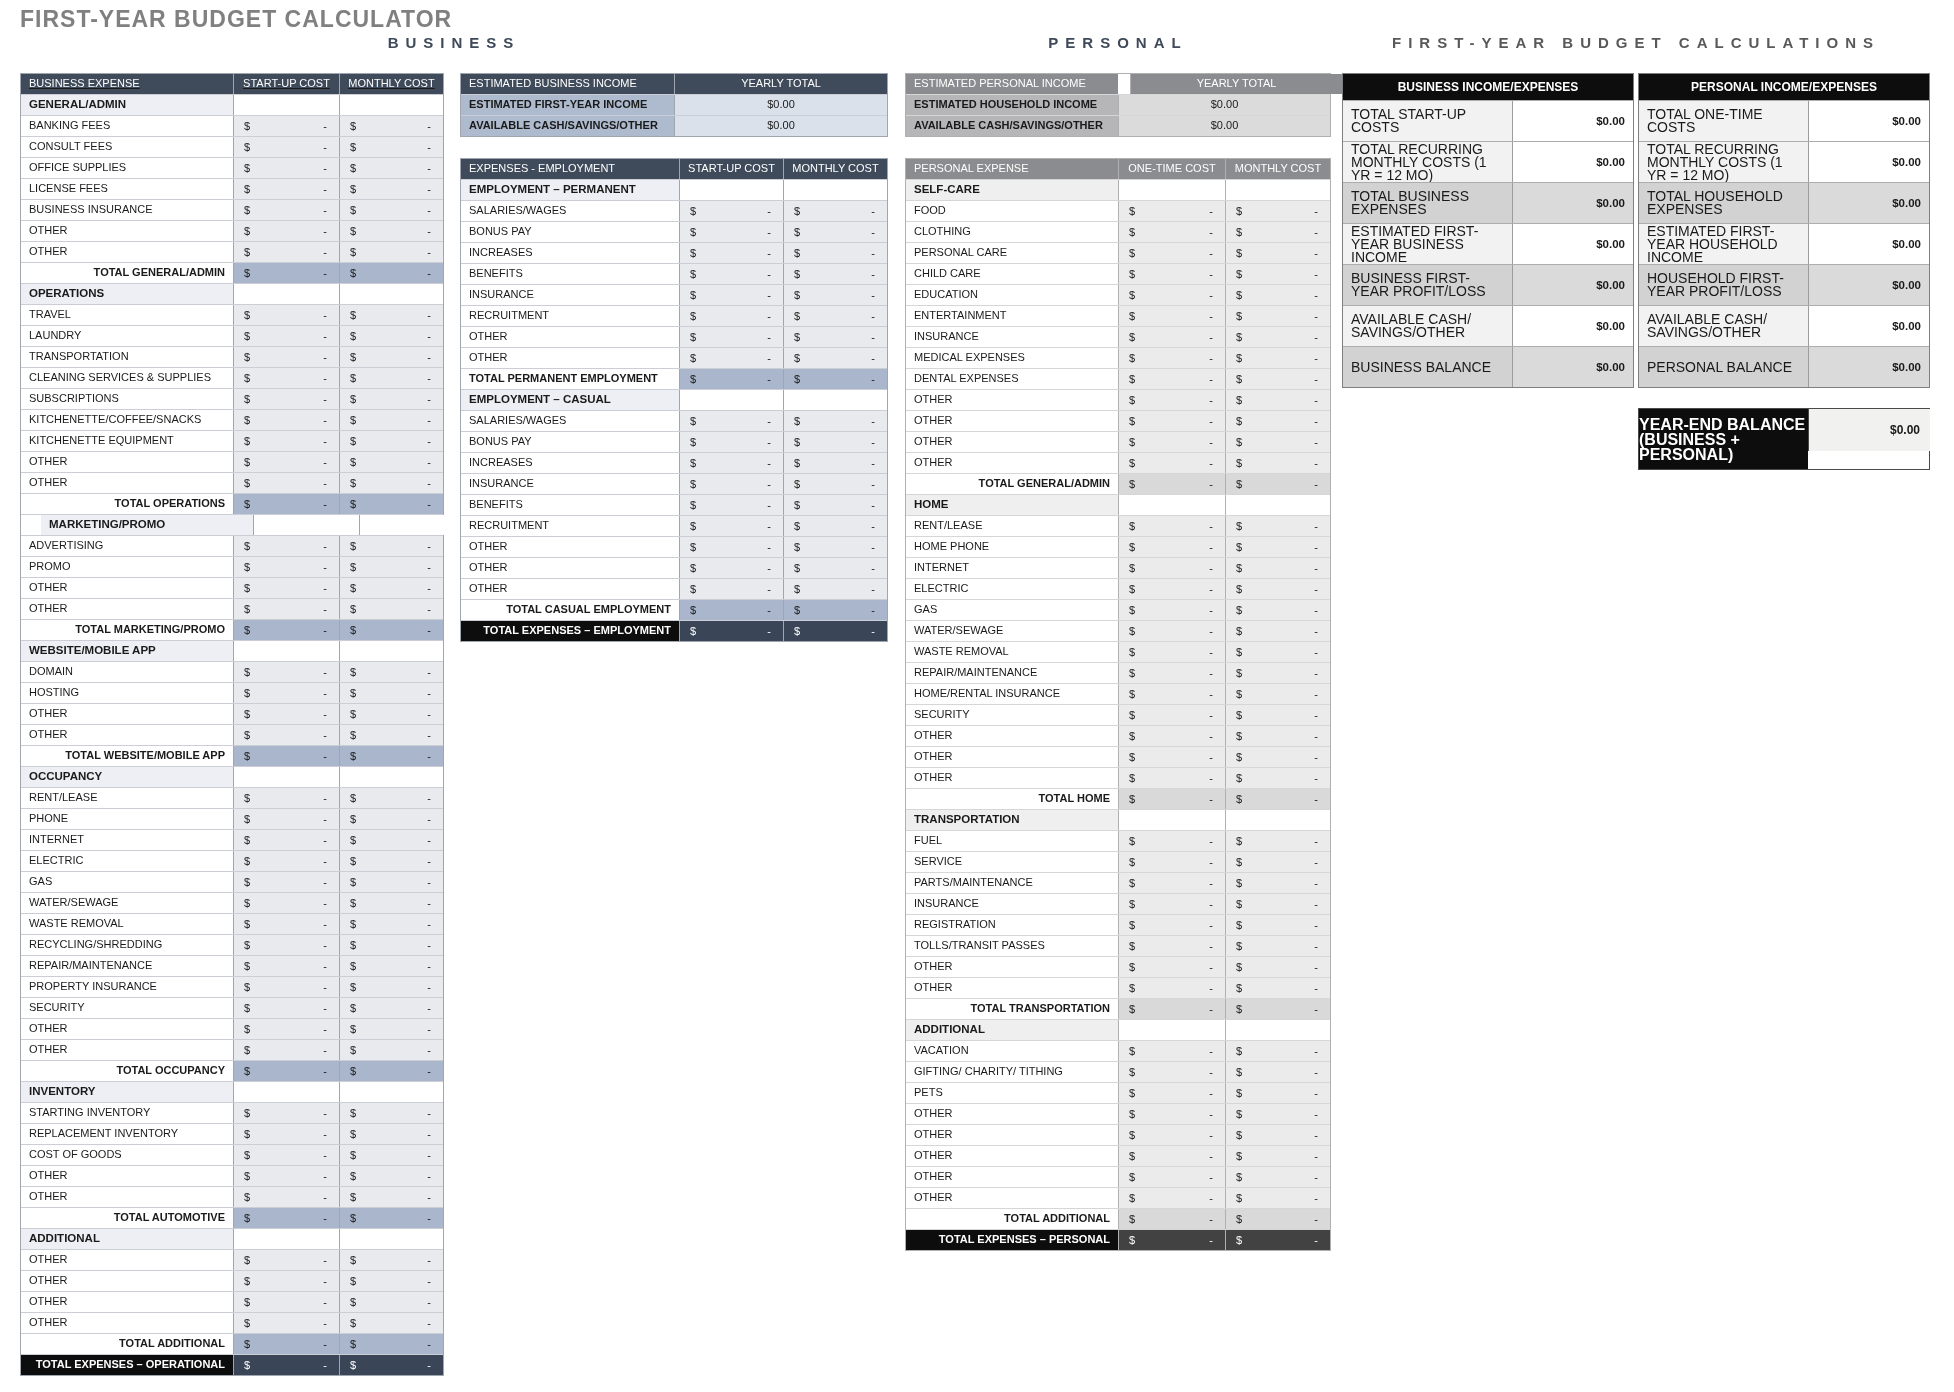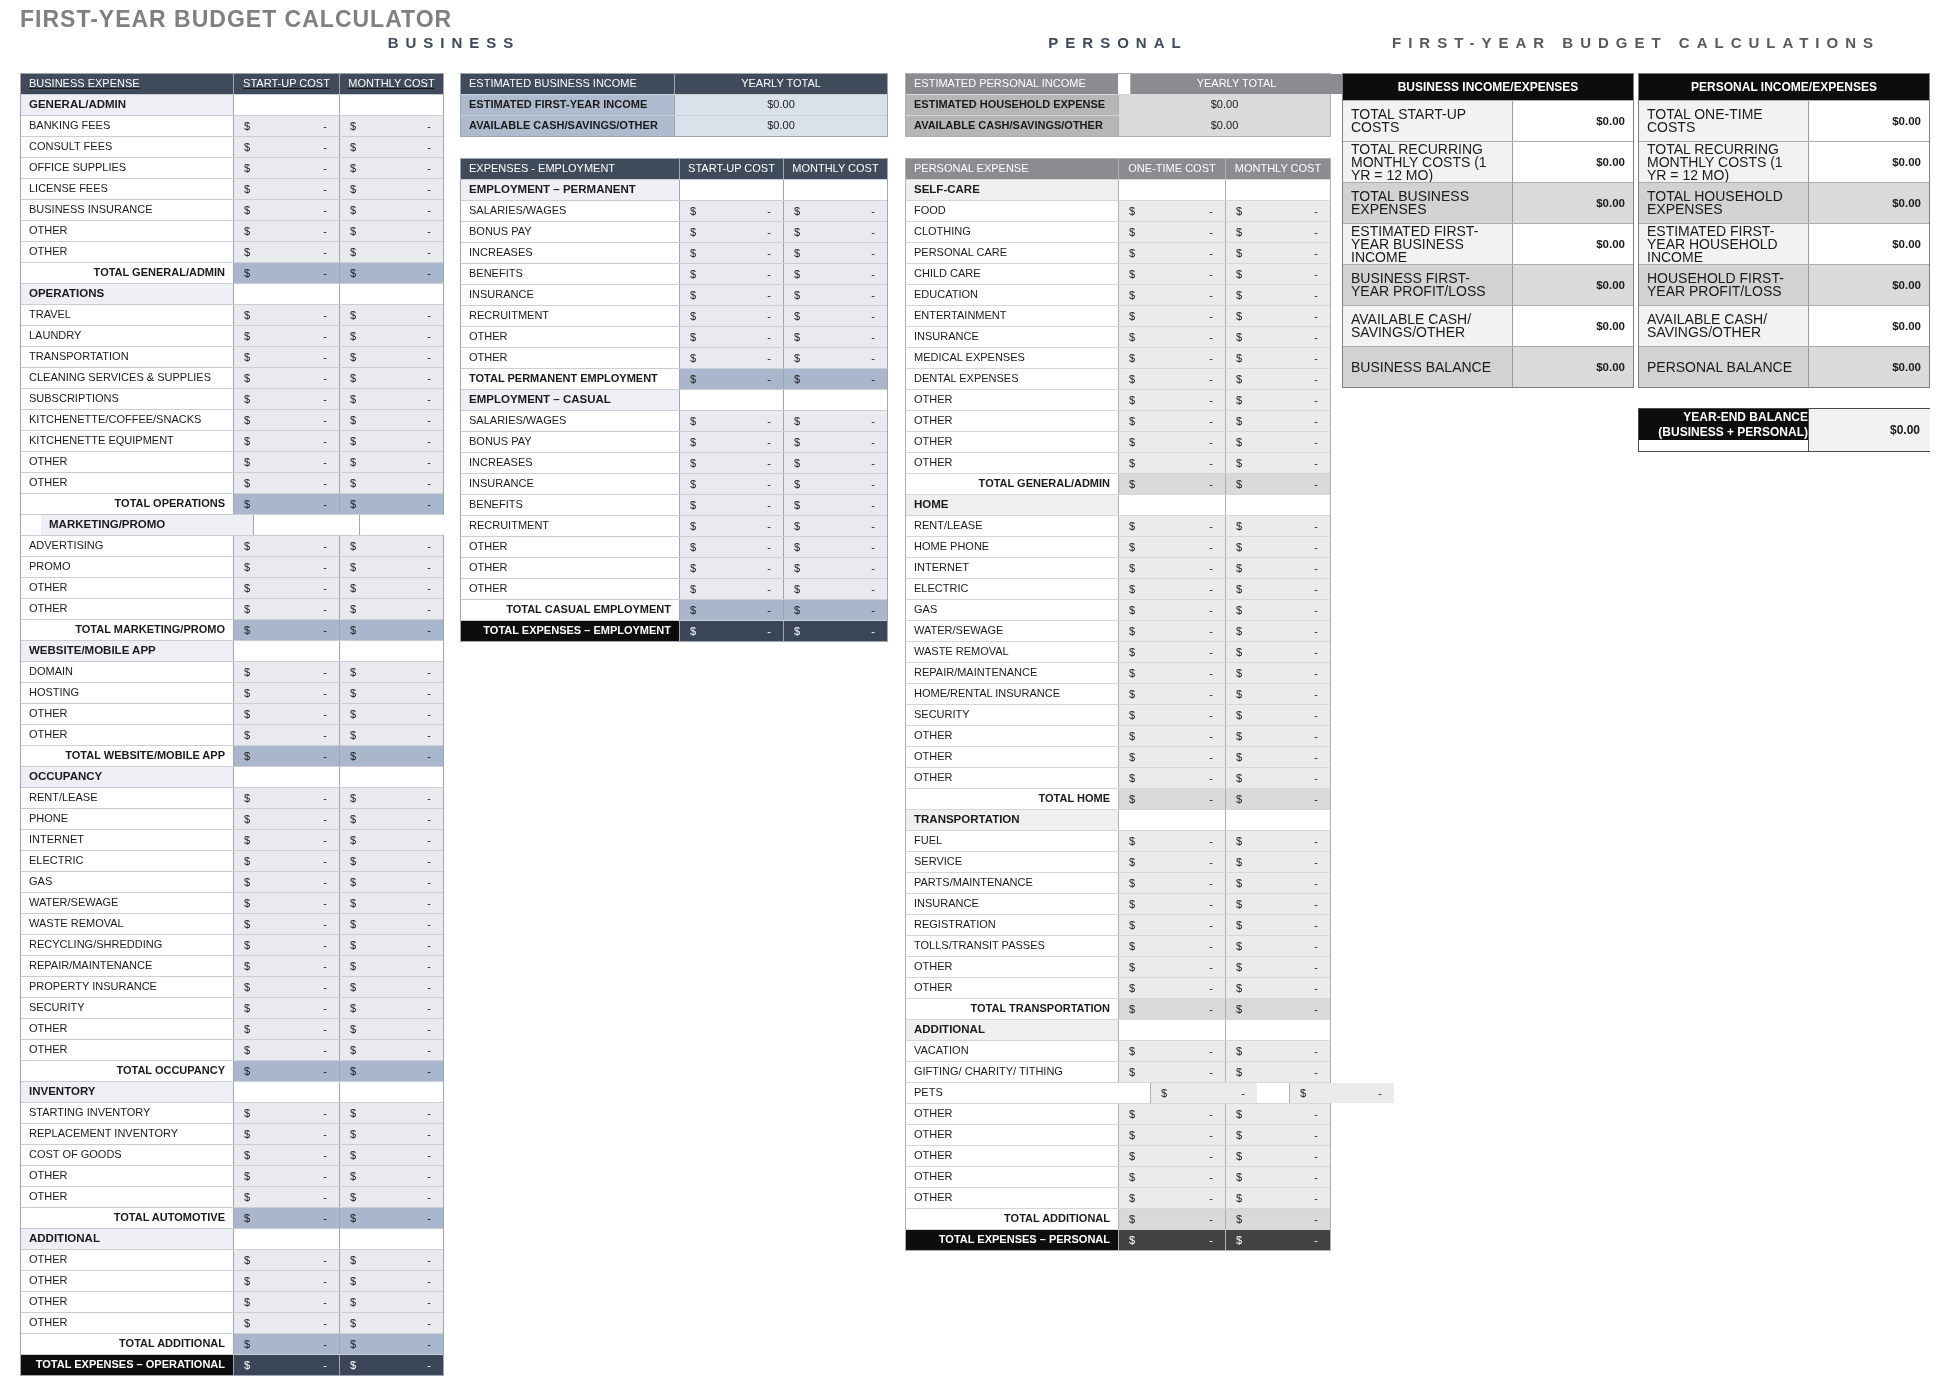--- a/index.html
+++ b/index.html
@@ -47,22 +47,22 @@
       font-weight:bold;font-size:12px;text-align:center;grid-column:1 / -1;}
   .clab{font-size:14px;display:flex;align-items:center;background:#F2F2F2;
       padding:0 4px 0 8px;line-height:13px;white-space:normal;}
   .cval{display:flex;align-items:center;justify-content:flex-end;padding-right:8px;
       font-weight:bold;font-size:11.5px;background:#fff;}
   .shaded .clab{background:#D2D2D2;}
   .shaded .cval{background:#DADADA;}
 
   .yearend{position:absolute;display:grid;grid-template-columns:169px 122px;
       border:1px solid #4A4A4A;box-sizing:border-box;}
-  .ye-label{background:#0D0D0D;color:#fff;font-weight:bold;font-size:12px;line-height:15px;
-      display:flex;flex-direction:column;justify-content:center;text-align:right;height:31px;}
+  .ye-label{background:#0D0D0D;color:#fff;font-weight:bold;font-size:16px;line-height:15px;
+      display:flex;flex-direction:column;justify-content:center;text-align:left;height:60px;}
   .ye-value{background:#F1F1EF;border-left:1px solid #4A4A4A;display:flex;align-items:center;
       justify-content:flex-end;padding-right:10px;font-weight:bold;font-size:12px;height:42px;
       box-sizing:border-box;}
 </style>
 </head>
 <body>
 
 <div class="page">
   <div class="page-title">FIRST-YEAR BUDGET CALCULATOR</div>
 
@@ -956,21 +956,21 @@
           <span class="dash">-</span>
         </div>
       </div>
     </div>
   <div id="t-persinc" class="tbl theme-gray" style="left:905px;top:73px;width:426px;">
       <div class="r hdr" style="grid-template-columns: 212px 212px; gap: 12px;">
         <div class="c hcell lab">ESTIMATED PERSONAL INCOME</div>
         <div class="c hcell hc">YEARLY TOTAL</div>
       </div>
       <div class="r" style="grid-template-columns: 212px 212px;">
-        <div class="c ilab">ESTIMATED HOUSEHOLD EXPENSE</div>
+        <div class="c ilab">ESTIMATED HOUSEHOLD INCOME</div>
         <div class="c ival">$0.00</div>
       </div>
       <div class="r" style="grid-template-columns: 212px 212px;">
         <div class="c ilab">AVAILABLE CASH/SAVINGS/OTHER</div>
         <div class="c ival">$0.00</div>
       </div>
     </div>
   <div id="t-persexp" class="tbl theme-gray" style="left:905px;top:158px;width:426px;">
       <div class="r hdr" style="grid-template-columns: 212px 107px 105px;">
         <div class="c hcell lab">PERSONAL EXPENSE</div>
@@ -1419,21 +1419,21 @@
         <div class="c lab">GIFTING/ CHARITY/ TITHING</div>
         <div class="c val">
           <span class="cur">$</span>
           <span class="dash">-</span>
         </div>
         <div class="c val">
           <span class="cur">$</span>
           <span class="dash">-</span>
         </div>
       </div>
-      <div class="r" style="grid-template-columns: 212px 107px 105px; gap: 32px;">
+      <div class="r" style="grid-template-columns: 212px 107px 105px;">
         <div class="c lab">PETS</div>
         <div class="c val">
           <span class="cur">$</span>
           <span class="dash">-</span>
         </div>
         <div class="c val">
           <span class="cur">$</span>
           <span class="dash">-</span>
         </div>
       </div>

